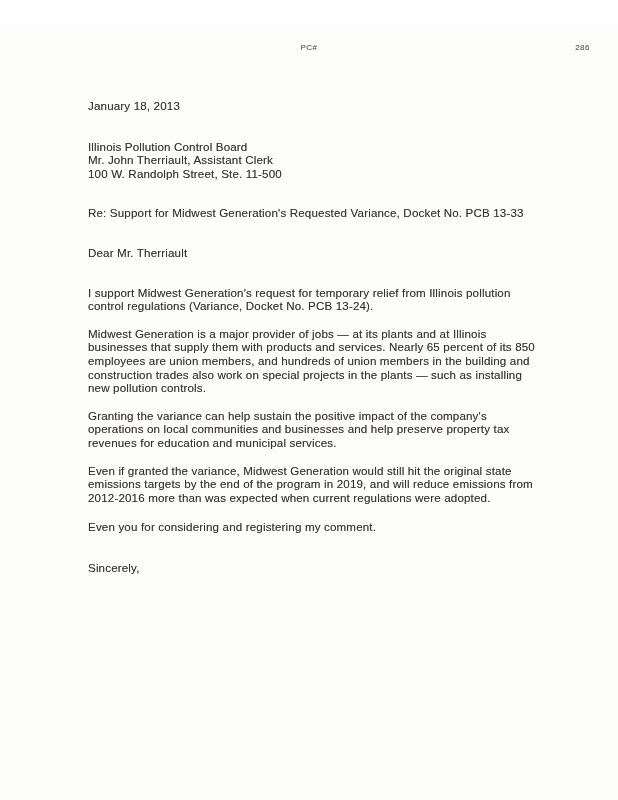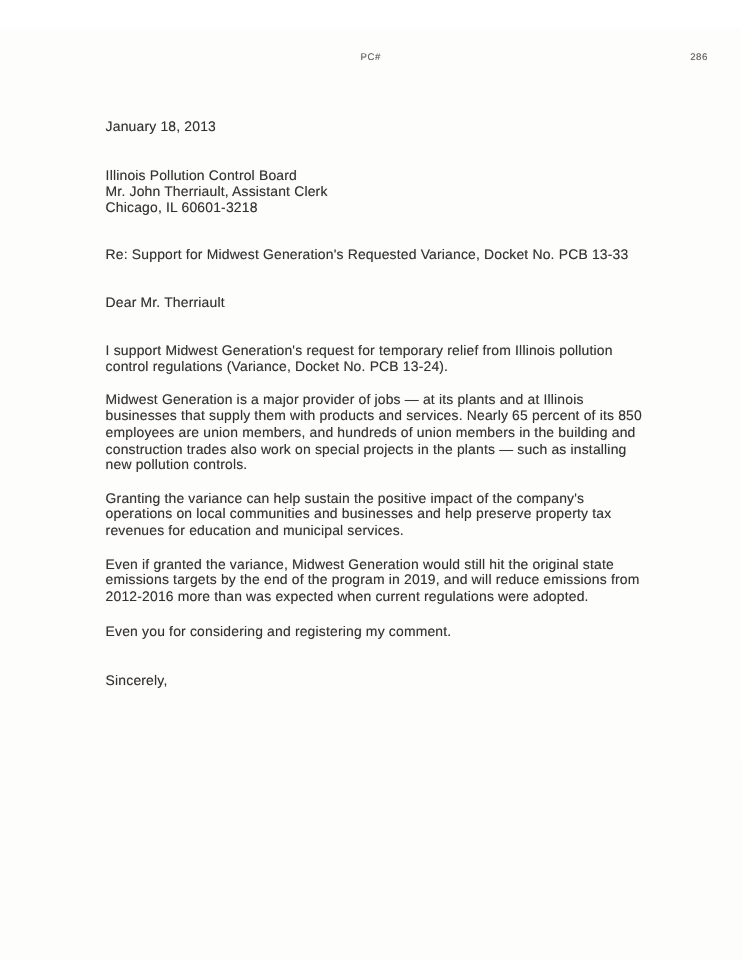--- a/index.html
+++ b/index.html
@@ -96,21 +96,21 @@
 
   <div class="scan-header-right">286</div>
 
   <div class="content">
 
     <p class="date-line">January 18, 2013</p>
 
     <div class="addr-block">
       <p class="addr-line">Illinois Pollution Control Board</p>
       <p class="addr-line">Mr. John Therriault, Assistant Clerk</p>
-      <p class="addr-line">Chicago, IL 60601-3218</p>
+      <p class="addr-line">100 W. Randolph Street, Ste. 11-500</p>
     </div>
 
     <p class="re-line">Re: Support for Midwest Generation's Requested Variance, Docket No. PCB 13-33</p>
 
     <p class="salutation">Dear Mr. Therriault</p>
 
     <p class="body-para">I support Midwest Generation's request for temporary relief from Illinois pollution control regulations (Variance, Docket No. PCB 13-24).</p>
     <p class="body-para">Midwest Generation is a major provider of jobs — at its plants and at Illinois businesses that supply them with products and services. Nearly 65 percent of its 850 employees are union members, and hundreds of union members in the building and construction trades also work on special projects in the plants — such as installing new pollution controls.</p>
     <p class="body-para">Granting the variance can help sustain the positive impact of the company's operations on local communities and businesses and help preserve property tax revenues for education and municipal services.</p>
     <p class="body-para">Even if granted the variance, Midwest Generation would still hit the original state emissions targets by the end of the program in 2019, and will reduce emissions from 2012-2016 more than was expected when current regulations were adopted.</p>

